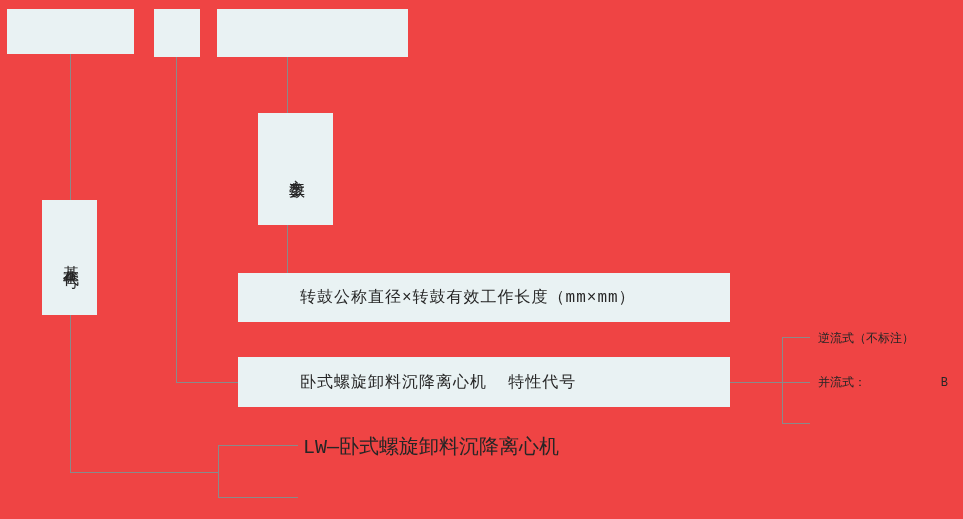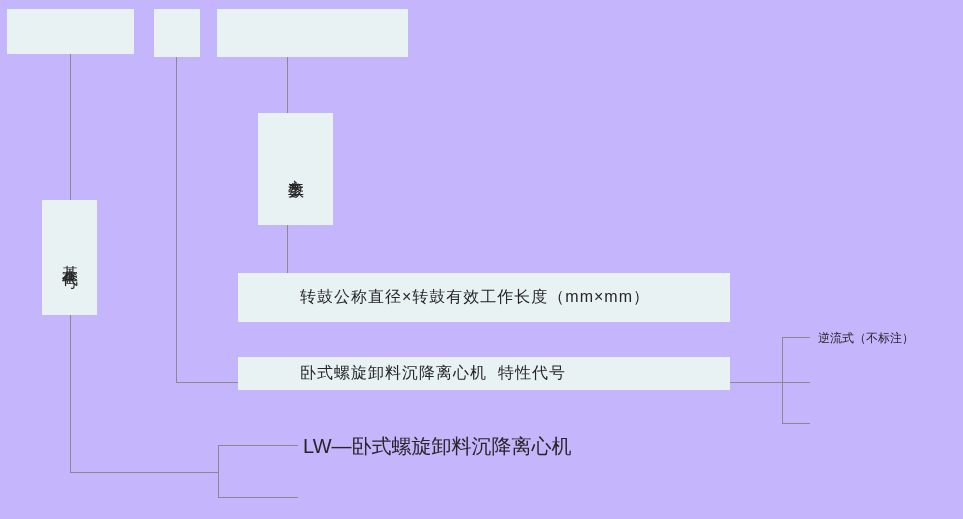--- a/index.html
+++ b/index.html
@@ -5,22 +5,22 @@
   html, body { margin: 0; padding: 0; background: #ffffff; }
   :root {
     --box-bg: #e9f2f3;
     --line: #8a8a8a;
     --txt: #262626;
   }
   .stage {
     position: relative;
     width: 963px;
     height: 519px;
-    background: #c4b5fd;
-    font-family: Liberation Sans, sans-serif;
+    background: #ef4444;
+    font-family: Liberation Mono, monospace;
     color: var(--txt);
     overflow: hidden;
   }
   .box {
     position: absolute;
     background: var(--box-bg);
     z-index: 2;
   }
   .vtext {
     display: flex;
@@ -89,22 +89,26 @@
   <div class="line h" style="left:218px; top:497px; width:80px"></div>
 
   <div class="box" style="left:7px;   top:9px; width:127px; height:45px"></div>
   <div class="box" style="left:154px; top:9px; width:46px;  height:48px"></div>
   <div class="box" style="left:217px; top:9px; width:191px; height:48px"></div>
 
   <div class="box vtext" style="left:258px; top:113px; width:75px; height:112px; letter-spacing:2px">主参数</div>
   <div class="box vtext" style="left:42px; top:200px; width:55px; height:115px">基本代号</div>
 
   <div class="box hrow" style="left:238px; top:273px; width:492px; height:49px">转鼓公称直径×转鼓有效工作长度（mm×mm）</div>
-  <div class="box hrow" style="left:238px; top:357px; width:492px; height:33px">卧式螺旋卸料沉降离心机  特性代号</div>
+  <div class="box hrow" style="left:238px; top:357px; width:492px; height:50px">卧式螺旋卸料沉降离心机  特性代号</div>
 
   <div class="rrow" style="top:338px">
     <span>逆流式（不标注）</span>
     <span></span>
+  </div>
+  <div class="rrow" style="top:382px">
+    <span>并流式：</span>
+    <span>B</span>
   </div>
 
   <div class="brow" style="top:446px">LW—卧式螺旋卸料沉降离心机</div>
 
 </div>
 
 </body></html>

